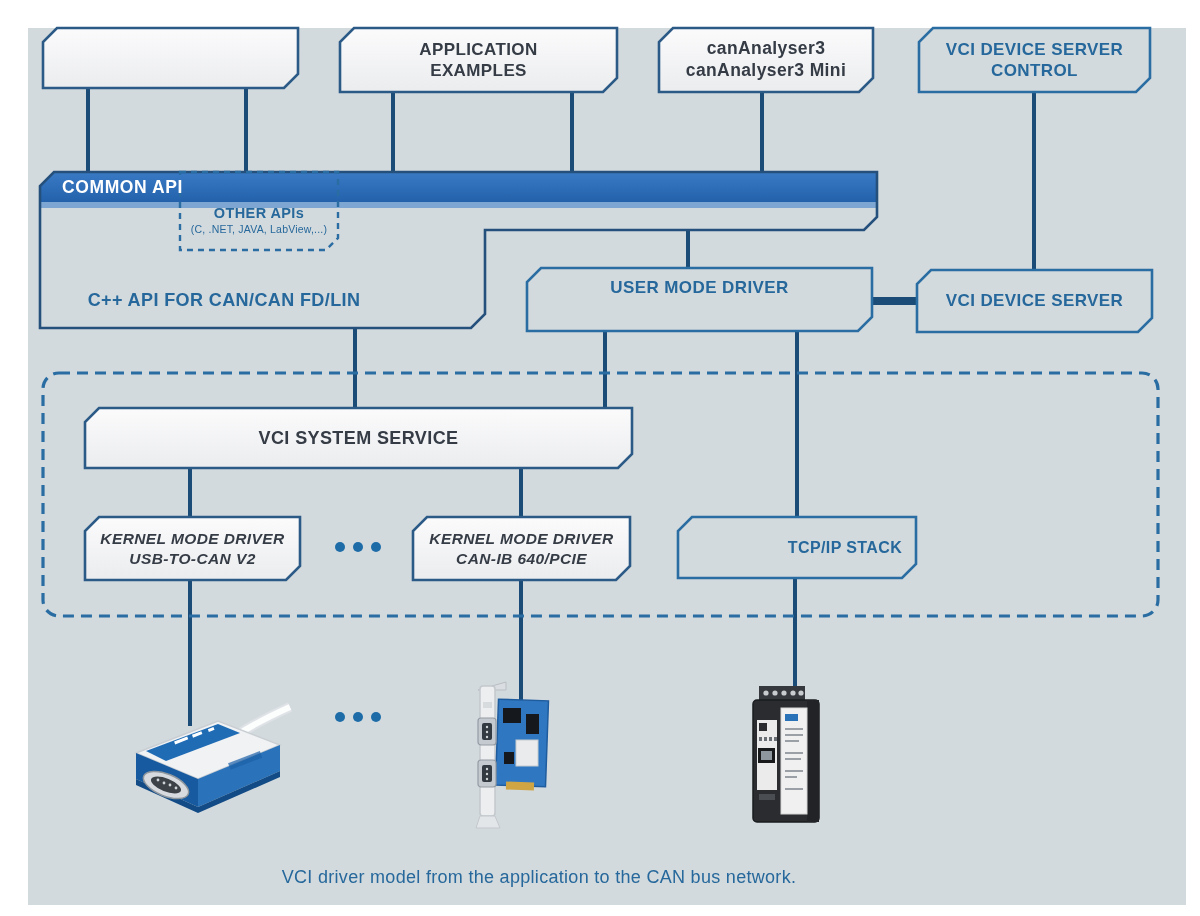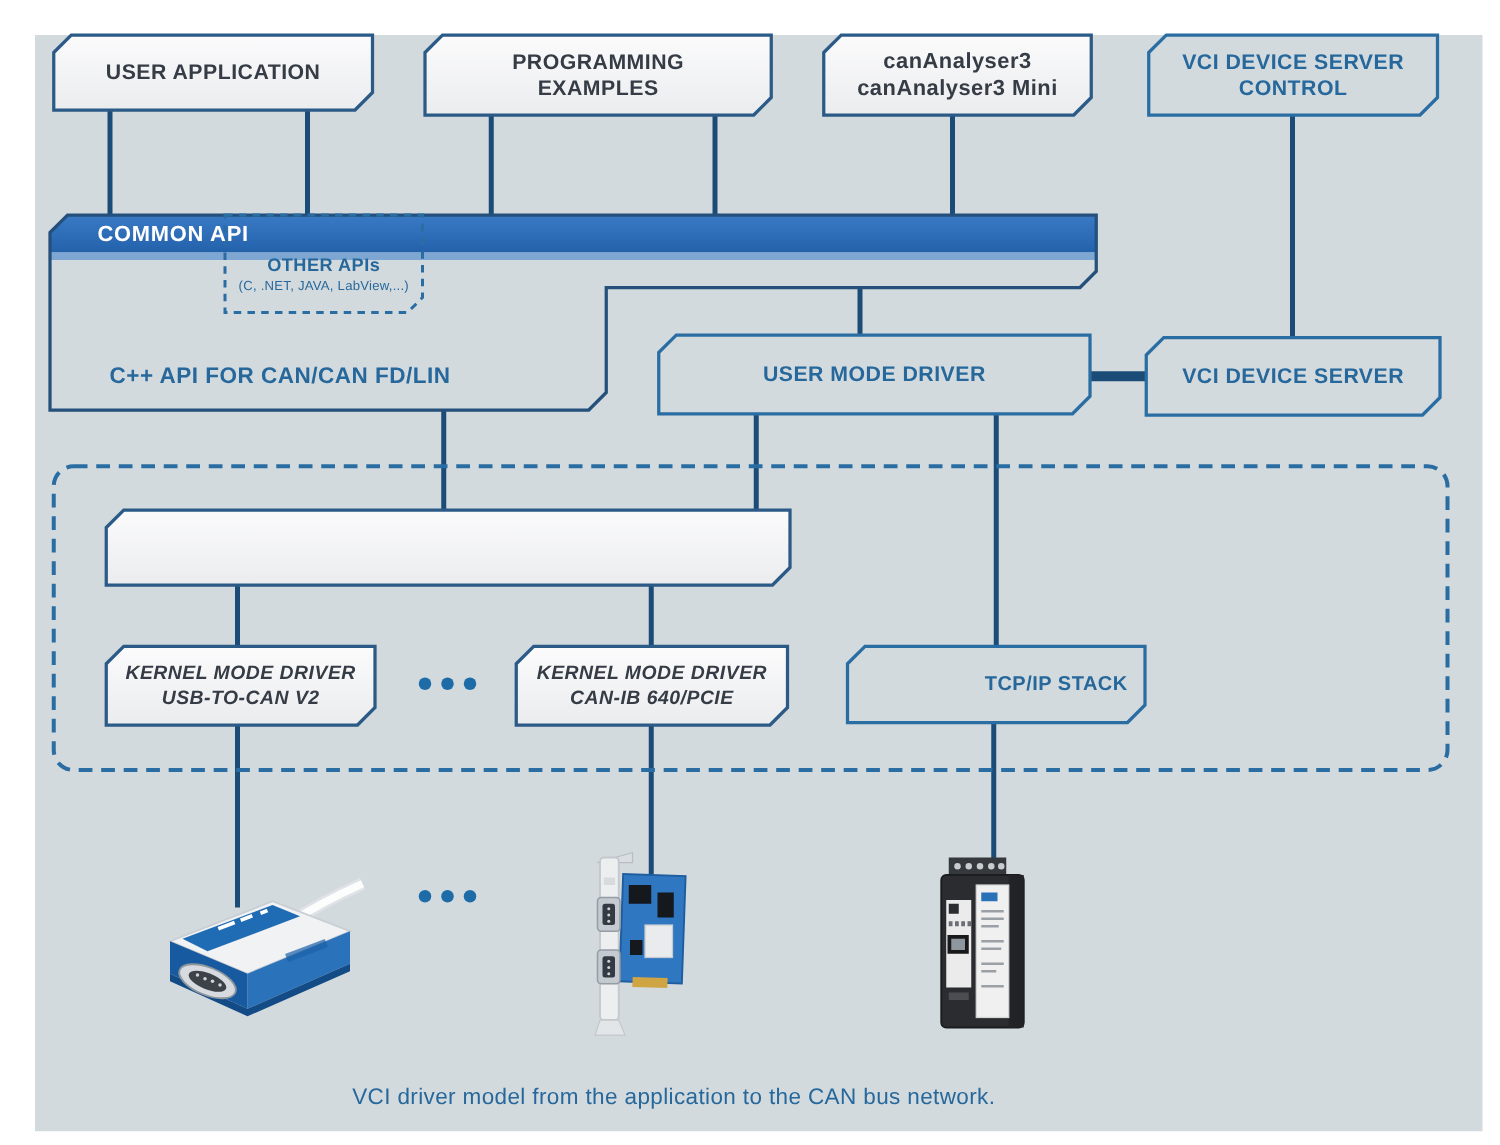--- a/index.html
+++ b/index.html
@@ -177,60 +177,60 @@
           <rect x="40" y="70" width="18" height="2"></rect>
         <rect x="40" y="76" width="16" height="2"></rect>
           <rect x="40" y="88" width="18" height="2"></rect>
         <rect x="40" y="94" width="12" height="2"></rect>
           <rect x="40" y="106" width="18" height="2"></rect>
       </g>
       <rect x="14" y="112" width="16" height="6" fill="#4a4e53"></rect>
     </g>
   </svg>
 
-  <div class="label dark f17" style="left:43px;top:28px;width:255px;height:60px;">
-    <span>USER APPLICATION</span>
-  </div>
 
   <div class="label dark f17" style="left:340px;top:28px;width:277px;height:64px;">
-    <span>PROGRAMMING</span>
+    <span>APPLICATION</span>
     <span>EXAMPLES</span>
   </div>
 
   <div class="label dark" style="left:659px;top:28px;width:214px;height:64px;font-size:17.5px;">
     <span>canAnalyser3</span>
     <span>canAnalyser3 Mini</span>
   </div>
 
   <div class="label blue f17" style="left:919px;top:28px;width:231px;height:64px;">
     <span>VCI DEVICE SERVER</span>
     <span>CONTROL</span>
   </div>
 
-  <div class="label common-api" style="left:78px;top:172px;width:220px;height:31px;">
+  <div class="label common-api" style="left:62px;top:172px;width:220px;height:31px;">
     <span>COMMON API</span>
   </div>
 
   <div class="label" style="left:180px;top:196px;width:158px;height:48px;">
     <span class="other-apis-title">OTHER APIs</span>
     <span class="other-apis-sub">(C, .NET, JAVA, LabView,...)</span>
   </div>
 
   <div class="label blue f18" style="left:40px;top:274px;width:368px;height:52px;">
     <span>C++ API FOR CAN/CAN FD/LIN</span>
   </div>
 
-  <div class="label blue f17" style="left:527px;top:268px;width:345px;height:63px;">
+  <div class="label blue f17" style="left:527px;top:256px;width:345px;height:63px;">
     <span>USER MODE DRIVER</span>
   </div>
 
   <div class="label blue f17" style="left:917px;top:270px;width:235px;height:62px;">
     <span>VCI DEVICE SERVER</span>
   </div>
 
+  <div class="label dark f18" style="left:85px;top:408px;width:547px;height:60px;">
+    <span>VCI SYSTEM SERVICE</span>
+  </div>
 
   <div class="label dark f155" style="left:85px;top:517px;width:215px;height:63px;">
     <span>KERNEL MODE DRIVER</span>
     <span>USB-TO-CAN V2</span>
   </div>
 
   <div class="label dark f155" style="left:413px;top:517px;width:217px;height:63px;">
     <span>KERNEL MODE DRIVER</span>
     <span>CAN-IB 640/PCIE</span>
   </div>

